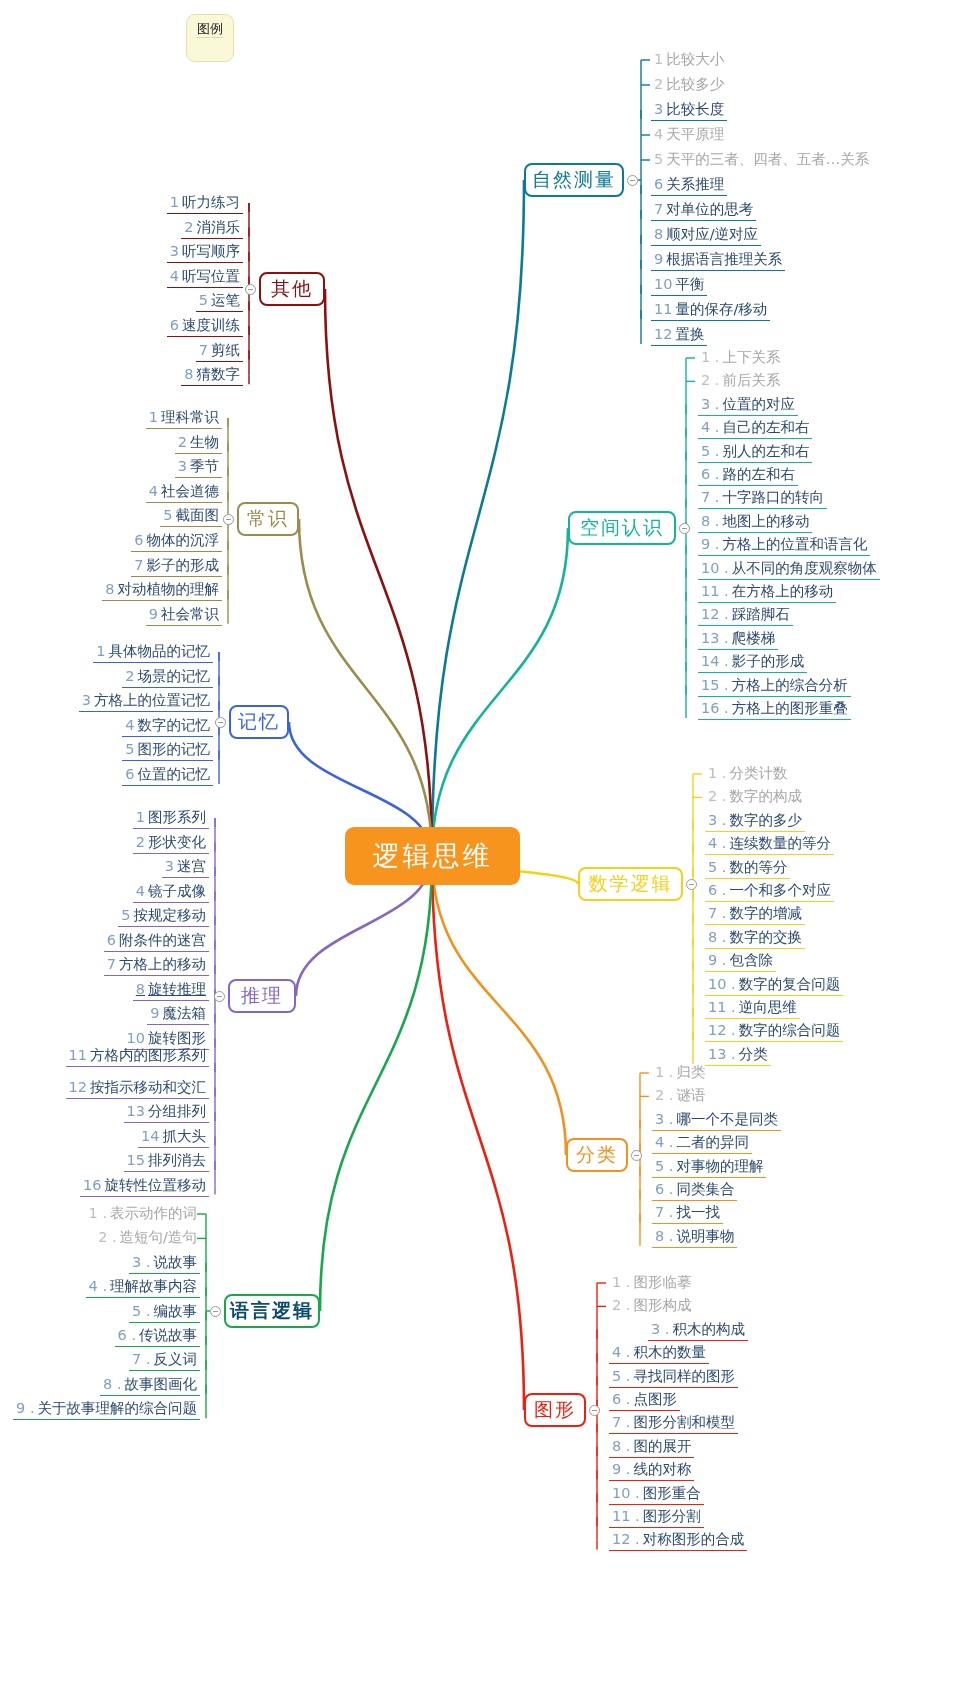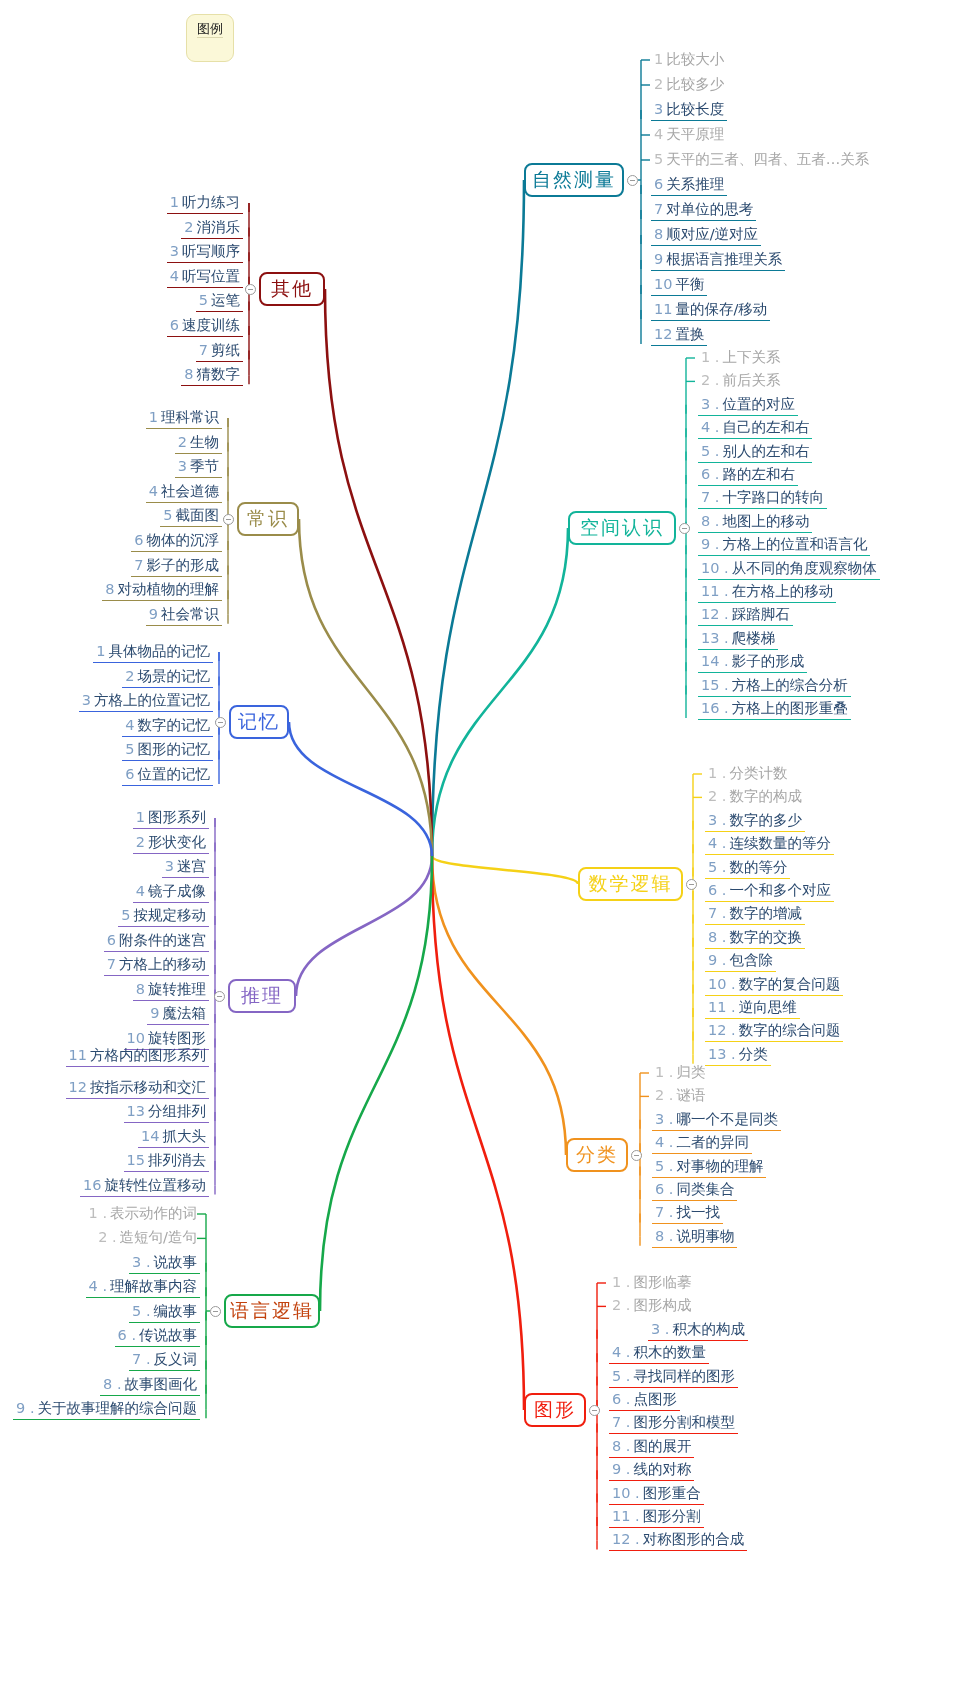--- a/index.html
+++ b/index.html
@@ -203,20 +203,23 @@
       <path d="M 206 1336 L 206 1345" stroke="#16a84a" stroke-width="1.4" fill="none"></path>
       <path d="M 206 1360.4 L 206 1369.4" stroke="#16a84a" stroke-width="1.4" fill="none"></path>
       <path d="M 206 1384.8 L 206 1393.8" stroke="#16a84a" stroke-width="1.4" fill="none"></path>
       <path d="M 206 1409.2 L 206 1418.2" stroke="#16a84a" stroke-width="1.4" fill="none"></path>
     </svg>
 
   <div class="legend">
     <span class="lg-txt">图例</span>
   </div>
 
+  <div class="root">
+    <span class="root-label">逻辑思维</span>
+  </div>
 
   <div id="branch-layer">
       <div class="bnode" style="left: 524px; top: 163px; width: 100px; border-color: rgb(11, 122, 150);">
         <span class="bn-txt" style="color: rgb(11, 122, 150);">自然测量</span>
       </div>
       <div class="knob" style="top: 175px; left: 627px;"></div>
       <div class="leaf right dim" style="top: 50px; left: 651px;"><span class="num">1</span><span>比较大小</span></div>
       <div class="leaf right dim" style="top: 75px; left: 651px;"><span class="num">2</span><span>比较多少</span></div>
       <div class="leaf right on ul" style="top: 100px; left: 651px; border-bottom-color: rgb(11, 122, 150);"><span class="num" style="color: rgb(127, 159, 196);">3</span><span>比较长度</span></div>
       <div class="leaf right dim" style="top: 125px; left: 651px;"><span class="num">4</span><span>天平原理</span></div>
@@ -332,31 +335,31 @@
         <span class="bn-txt" style="color: rgb(133, 102, 196);">推理</span>
       </div>
       <div class="knob" style="top: 991px; left: 214px;"></div>
       <div class="leaf left on ul" style="top: 808px; right: 753px; border-bottom-color: rgb(133, 102, 196);"><span class="num" style="color: rgb(127, 159, 196);">1</span><span>图形系列</span></div>
       <div class="leaf left on ul" style="top: 832.5px; right: 753px; border-bottom-color: rgb(133, 102, 196);"><span class="num" style="color: rgb(127, 159, 196);">2</span><span>形状变化</span></div>
       <div class="leaf left on ul" style="top: 857px; right: 753px; border-bottom-color: rgb(133, 102, 196);"><span class="num" style="color: rgb(127, 159, 196);">3</span><span>迷宫</span></div>
       <div class="leaf left on ul" style="top: 881.5px; right: 753px; border-bottom-color: rgb(133, 102, 196);"><span class="num" style="color: rgb(127, 159, 196);">4</span><span>镜子成像</span></div>
       <div class="leaf left on ul" style="top: 906px; right: 753px; border-bottom-color: rgb(133, 102, 196);"><span class="num" style="color: rgb(127, 159, 196);">5</span><span>按规定移动</span></div>
       <div class="leaf left on ul" style="top: 930.5px; right: 753px; border-bottom-color: rgb(133, 102, 196);"><span class="num" style="color: rgb(127, 159, 196);">6</span><span>附条件的迷宫</span></div>
       <div class="leaf left on ul" style="top: 955px; right: 753px; border-bottom-color: rgb(133, 102, 196);"><span class="num" style="color: rgb(127, 159, 196);">7</span><span>方格上的移动</span></div>
-      <div class="leaf left on ul" style="top: 979.5px; right: 753px; border-bottom-color: rgb(133, 102, 196);"><span class="num" style="color: rgb(127, 159, 196);">8</span><span>旋转推理</span></div>
+      <div class="leaf left on ul" style="top: 979.5px; right: 753px; border-bottom-color: rgb(133, 102, 196); text-decoration: underline;"><span class="num" style="color: rgb(127, 159, 196);">8</span><span>旋转推理</span></div>
       <div class="leaf left on ul" style="top: 1004px; right: 753px; border-bottom-color: rgb(133, 102, 196);"><span class="num" style="color: rgb(127, 159, 196);">9</span><span>魔法箱</span></div>
       <div class="leaf left on ul" style="top: 1028.5px; right: 753px; border-bottom-color: rgb(133, 102, 196);"><span class="num" style="color: rgb(127, 159, 196);">10</span><span>旋转图形</span></div>
       <div class="leaf left on ul" style="top: 1046px; right: 753px; border-bottom-color: rgb(133, 102, 196);"><span class="num" style="color: rgb(127, 159, 196);">11</span><span>方格内的图形系列</span></div>
       <div class="leaf left on ul" style="top: 1077.5px; right: 753px; border-bottom-color: rgb(133, 102, 196);"><span class="num" style="color: rgb(127, 159, 196);">12</span><span>按指示移动和交汇</span></div>
       <div class="leaf left on ul" style="top: 1102px; right: 753px; border-bottom-color: rgb(133, 102, 196);"><span class="num" style="color: rgb(127, 159, 196);">13</span><span>分组排列</span></div>
       <div class="leaf left on ul" style="top: 1126.5px; right: 753px; border-bottom-color: rgb(133, 102, 196);"><span class="num" style="color: rgb(127, 159, 196);">14</span><span>抓大头</span></div>
       <div class="leaf left on ul" style="top: 1151px; right: 753px; border-bottom-color: rgb(133, 102, 196);"><span class="num" style="color: rgb(127, 159, 196);">15</span><span>排列消去</span></div>
       <div class="leaf left on ul" style="top: 1175.5px; right: 753px; border-bottom-color: rgb(133, 102, 196);"><span class="num" style="color: rgb(127, 159, 196);">16</span><span>旋转性位置移动</span></div>
       <div class="bnode" style="left: 224px; top: 1294px; width: 96px; border-color: rgb(22, 168, 74);">
-        <span class="bn-txt" style="color: #c2410c;">语言逻辑</span>
+        <span class="bn-txt" style="color: #0c4a6e; font-weight: bold;">语言逻辑</span>
       </div>
       <div class="knob" style="top: 1306px; left: 210px;"></div>
       <div class="leaf left dim" style="top: 1204px; right: 762px;"><span class="num">1 .</span><span>表示动作的词</span></div>
       <div class="leaf left dim" style="top: 1228.4px; right: 762px;"><span class="num">2 .</span><span>造短句/造句</span></div>
       <div class="leaf left on ul" style="top: 1252.8px; right: 762px; border-bottom-color: rgb(22, 168, 74);"><span class="num" style="color: rgb(127, 159, 196);">3 .</span><span>说故事</span></div>
       <div class="leaf left on ul" style="top: 1277.2px; right: 762px; border-bottom-color: rgb(22, 168, 74);"><span class="num" style="color: rgb(127, 159, 196);">4 .</span><span>理解故事内容</span></div>
       <div class="leaf left on ul" style="top: 1301.6px; right: 762px; border-bottom-color: rgb(22, 168, 74);"><span class="num" style="color: rgb(127, 159, 196);">5 .</span><span>编故事</span></div>
       <div class="leaf left on ul" style="top: 1326px; right: 762px; border-bottom-color: rgb(22, 168, 74);"><span class="num" style="color: rgb(127, 159, 196);">6 .</span><span>传说故事</span></div>
       <div class="leaf left on ul" style="top: 1350.4px; right: 762px; border-bottom-color: rgb(22, 168, 74);"><span class="num" style="color: rgb(127, 159, 196);">7 .</span><span>反义词</span></div>
       <div class="leaf left on ul" style="top: 1374.8px; right: 762px; border-bottom-color: rgb(22, 168, 74);"><span class="num" style="color: rgb(127, 159, 196);">8 .</span><span>故事图画化</span></div>

